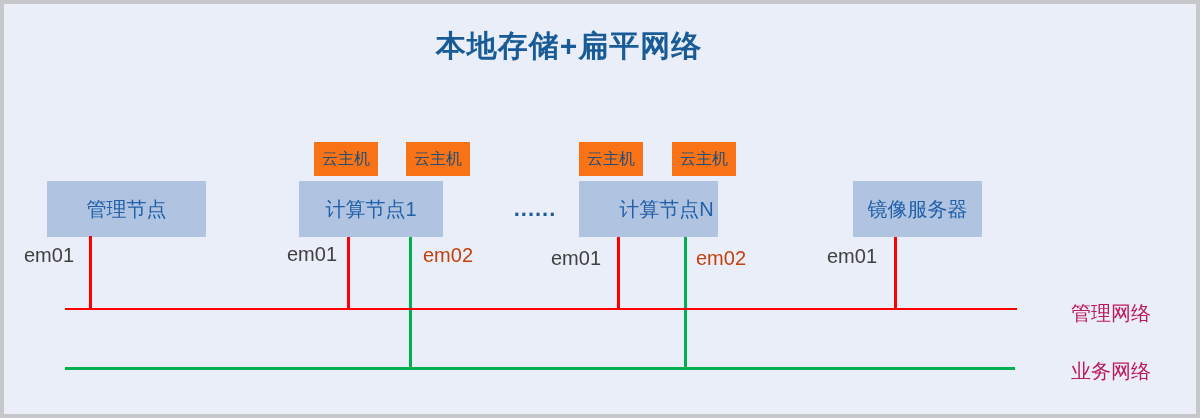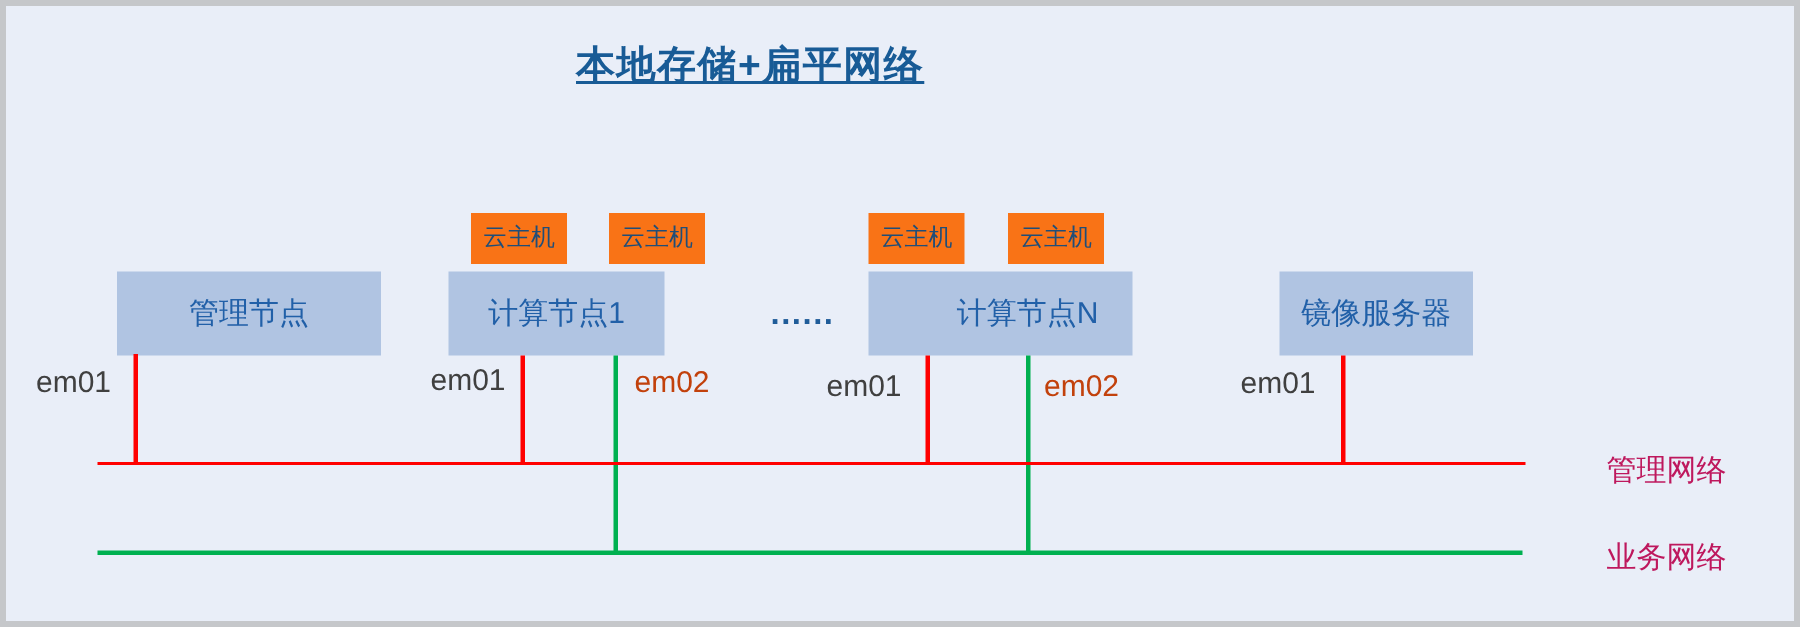--- a/index.html
+++ b/index.html
@@ -13,40 +13,40 @@
     background: #e9eef8;
     border: 4px solid #c5c7ca;
     overflow: hidden;
   }
 
   .title {
     position: absolute;
     left: 380px;
     top: 22px;
     width: 370px;
-    font-size: 26px;
+    text-align: center;
+    font-size: 30px;
     font-weight: bold;
     color: #185b96;
     letter-spacing: 1px;
-    text-decoration: underline;
   }
 
   .node-box {
     position: absolute;
     top: 177px;
     height: 56px;
     background: #b0c4e2;
     color: #2160a8;
     font-size: 20px;
     line-height: 56px;
     text-align: center;
   }
-  .node-mgmt    { left: 43px;  width: 176px; margin-left: 31px; }
+  .node-mgmt    { left: 43px;  width: 159px; }
   .node-c1      { left: 295px; width: 144px; }
-  .node-cn      { left: 575px; width: 176px; padding-left: 36px; }
+  .node-cn      { left: 575px; width: 139px; padding-left: 36px; }
   .node-img     { left: 849px; width: 129px; }
 
   .cloud-host {
     position: absolute;
     top: 138px;
     height: 34px;
     width: 64px;
     background: #f97316;
     color: #1f4e79;
     font-size: 16px;

